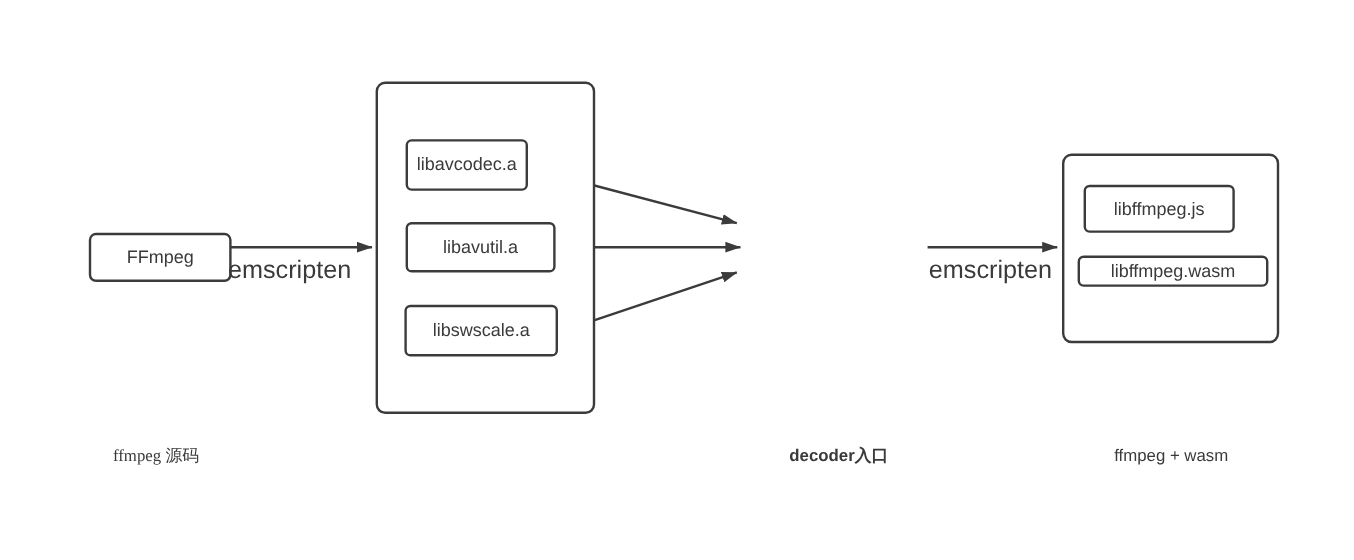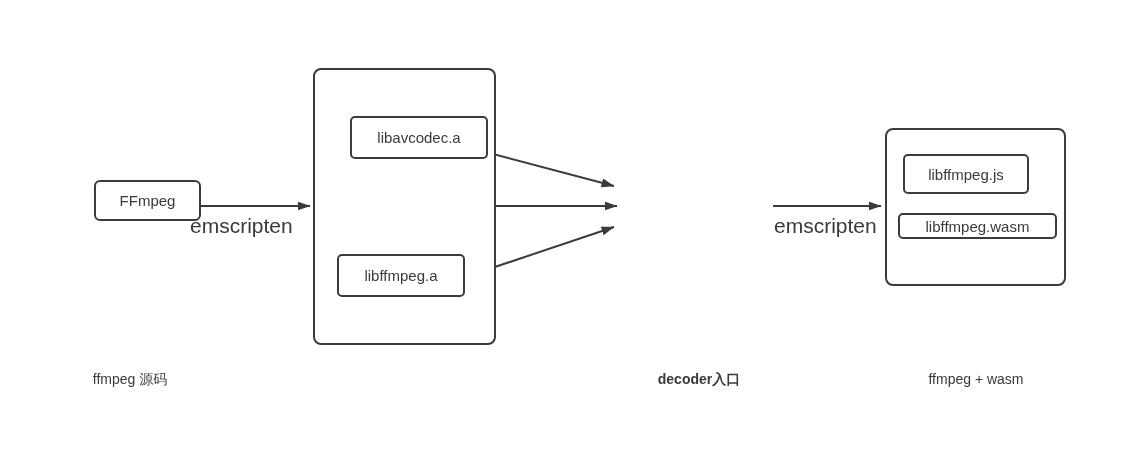--- a/index.html
+++ b/index.html
@@ -53,34 +53,34 @@
   .caption {
     position: absolute;
     width: 200px;
     top: 371px;
     font-size: 14px;
     color: #3a3a3a;
     text-align: center;
     white-space: nowrap;
   }
   
-  .node-ffmpeg        { left: 74px;  top: 180px; width: 107px; height: 41px; margin-left: 20px; }
+  .node-ffmpeg        { left: 74px;  top: 194px; width: 119px; height: 41px; }
   .group-libs         { left: 313px; top: 68px;  width: 183px; height: 277px; }
-  .node-libavcodec    { left: 338px; top: 116px; width: 138px; height: 43px; border-radius: 5px; margin-left: 12px; }
+  .node-libavcodec    { left: 338px; top: 116px; width: 102px; height: 43px; border-radius: 5px; }
   .node-libavutil     { left: 338px; top: 185px; width: 125px; height: 42px; border-radius: 5px; }
   .node-libswscale    { left: 337px; top: 254px; width: 128px; height: 43px; border-radius: 5px; }
   .node-decode        { left: 621px; top: 185px; width: 152px; height: 43px; }
   .group-out          { left: 885px; top: 128px; width: 181px; height: 158px; }
   .node-libffmpeg-js  { left: 903px; top: 154px; width: 126px; height: 40px; border-radius: 5px; }
   .node-libffmpeg-wasm{ left: 898px; top: 213px; width: 159px; height: 26px; border-radius: 5px; }
   
   .label-emscripten-1 { left: 190px; top: 214px; width: 100px; }
   .label-emscripten-2 { left: 774px; top: 214px; width: 100px; }
   
-  .caption-source  { left: 30px; }
+  .caption-source  { left: 30px; font-family: Liberation Serif, serif; }
   .caption-libs    { left: 304px; }
   .caption-decoder { left: 599px; font-weight: bold; }
   .caption-output  { left: 876px; }
 </style>
 </head>
 <body>
 
 <div class="canvas">
 
   <svg class="edges-svg" viewBox="0 0 1128 467" xmlns="http://www.w3.org/2000/svg">
@@ -95,21 +95,22 @@
     <line x1="477" y1="273" x2="614" y2="227" stroke="#3b3b3b" stroke-width="2" marker-end="url(#arrowhead)"></line>
     <line x1="773" y1="206" x2="881" y2="206" stroke="#3b3b3b" stroke-width="2" marker-end="url(#arrowhead)"></line>
   </svg>
 
   <div class="group group-libs"></div>
   <div class="group group-out"></div>
 
   <div class="node node-ffmpeg">FFmpeg</div>
 
   <div class="node node-libavcodec">libavcodec.a</div>
-  <div class="node node-libswscale">libffmpeg.a</div>
+  <div class="node node-libavutil">libavutil.a</div>
+  <div class="node node-libswscale">libswscale.a</div>
 
 
   <div class="node node-libffmpeg-js">libffmpeg.js</div>
   <div class="node node-libffmpeg-wasm">libffmpeg.wasm</div>
 
   <div class="edge-label label-emscripten-1">emscripten</div>
   <div class="edge-label label-emscripten-2">emscripten</div>
 
   <div class="caption caption-source">ffmpeg 源码</div>
   <div class="caption caption-decoder">decoder入口</div>

